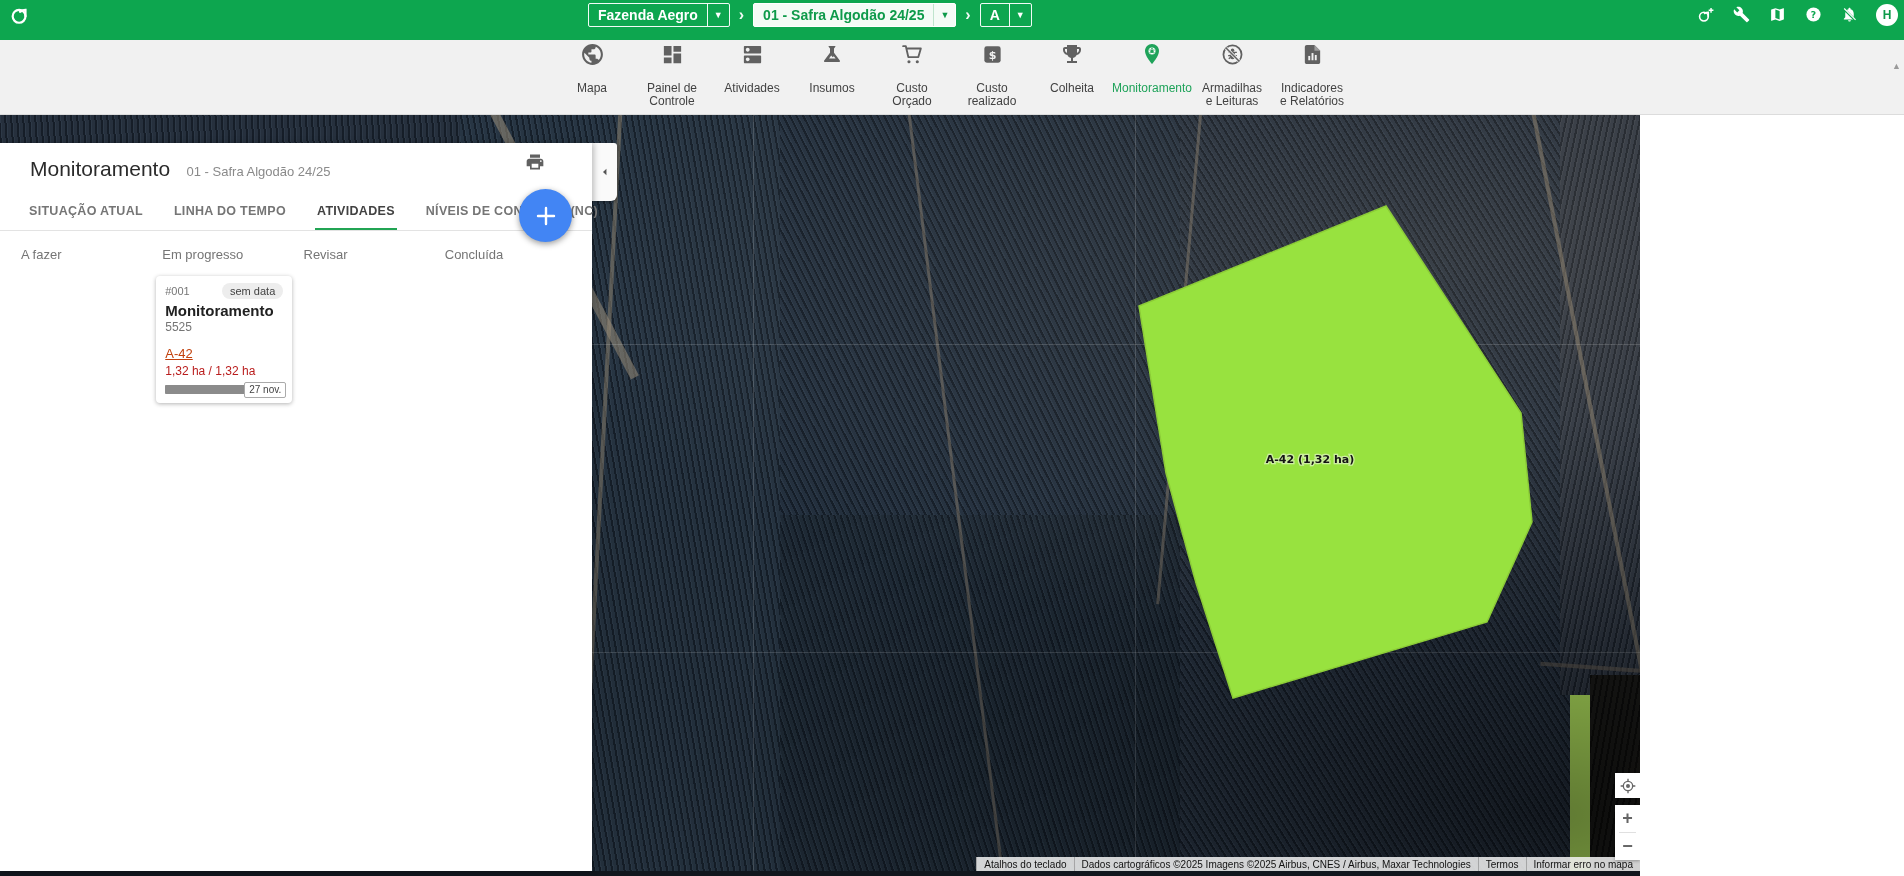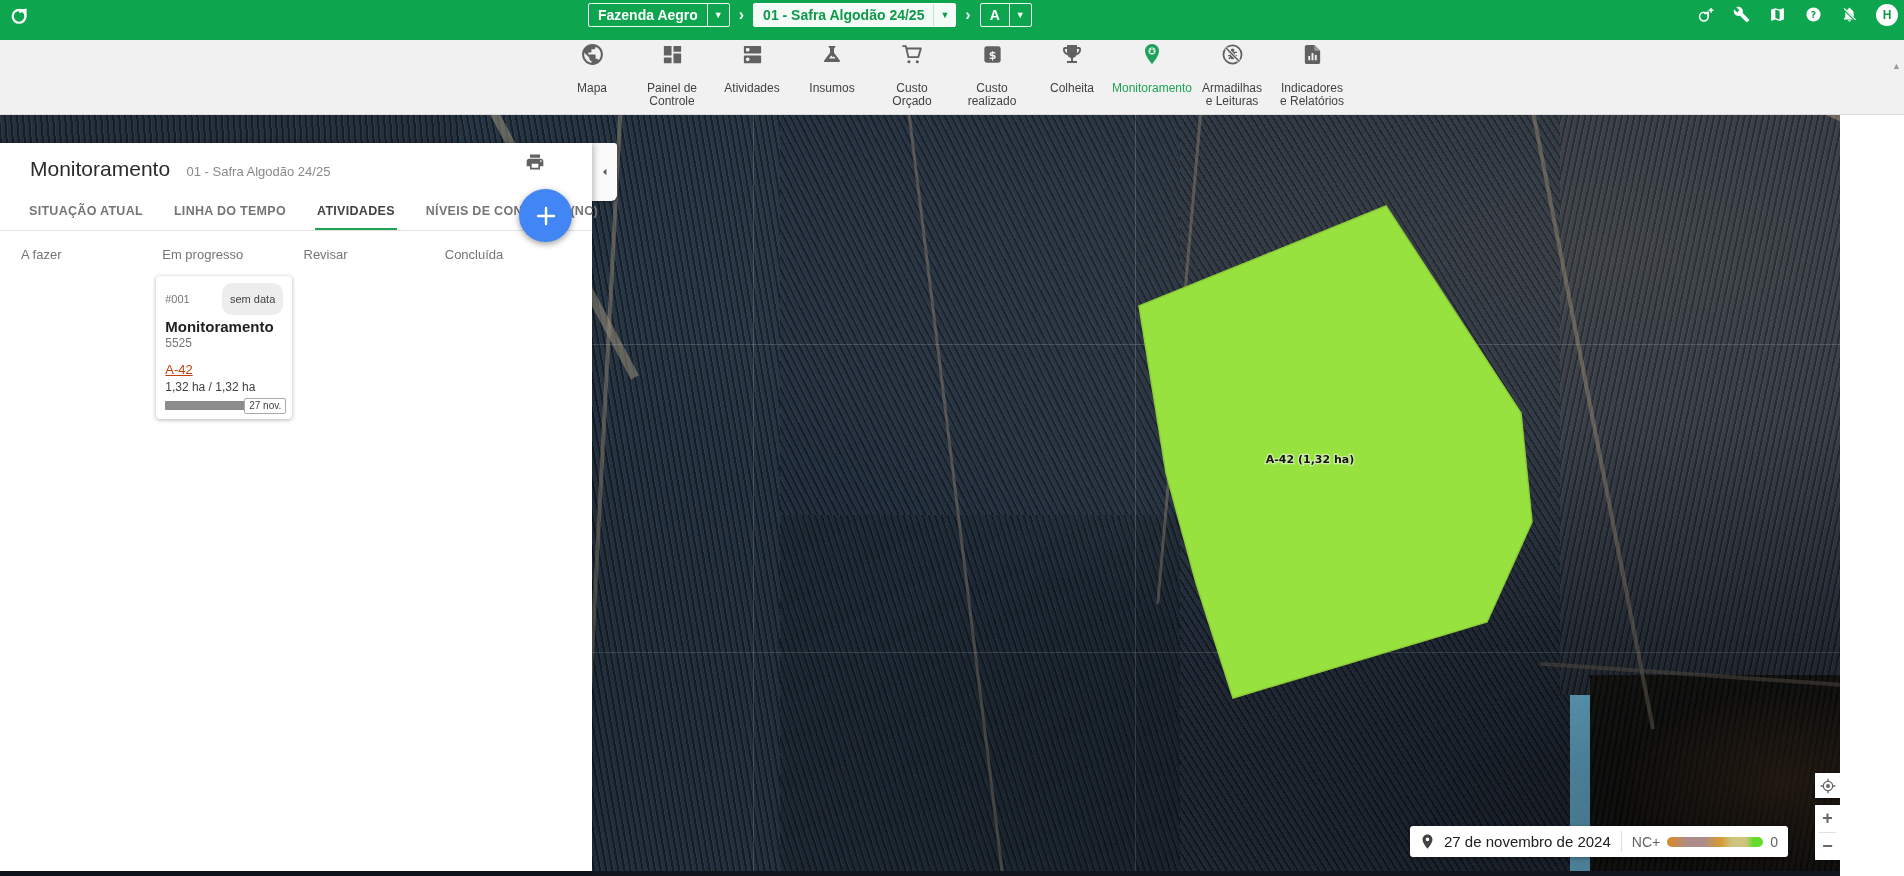--- a/index.html
+++ b/index.html
@@ -23,21 +23,21 @@
   
   .toolbar { position:absolute; left:0; top:29px; width:1904px; height:86px; background:#f1f1f1; border-bottom:1px solid #dcdcdc; display:flex; justify-content:center; z-index:55; }
   .nav-items { display:flex; gap:13px; padding-top:11px; }
   .nav-item { width:67px; display:flex; flex-direction:column; align-items:center; cursor:pointer; }
   .nav-item .nicon { height:28px; display:flex; align-items:center; justify-content:center; }
   .nav-item .nlabel { margin-top:14px; font-size:12px; line-height:13px; color:#424242; text-align:center; }
   .nav-item.active .nlabel { color:#1FA35A; }
   .scroll-up { position:absolute; right:3px; top:32px; color:#9a9a9a; font-size:9px; }
 
   
-  .map { position:absolute; left:0; top:115px; width:1840px; height:761px; background:#7dd3fc; overflow:hidden; z-index:1; }
+  .map { position:absolute; left:0; top:115px; width:1640px; height:761px; background:#bef264; overflow:hidden; z-index:1; }
   .field { position:absolute; }
   .seam { position:absolute; opacity:.55; }
   .graticule { position:absolute; background:rgba(255,255,255,.16); }
   .map-tint { position:absolute; inset:0; background:
       radial-gradient(ellipse at 88% 18%, rgba(170,148,118,.14), transparent 45%),
       radial-gradient(ellipse at 94% 92%, rgba(0,0,0,.5), transparent 40%),
       radial-gradient(ellipse at 10% 80%, rgba(0,0,0,.25), transparent 50%); }
   .poly-svg { position:absolute; inset:0; }
 
   
@@ -69,25 +69,25 @@
   .tab { font-size:12.5px; font-weight:bold; letter-spacing:.3px; color:#757575; padding:9px 2px 10px; cursor:pointer; border-bottom:2px solid transparent; white-space:nowrap; }
   .tab.active { color:#424242; border-bottom:2px solid #21A453; }
   .kanban { display:grid; grid-template-columns:repeat(4,1fr); padding:16px 6px 0 21px; }
   .kanban-col-header { font-size:13px; color:#757575; }
   .kanban-cards { grid-column:2; margin-top:14px; margin-left:-6px; }
 
   
   .card { width:136px; background:#fff; border-radius:4px; box-shadow:0 1px 4px rgba(0,0,0,.3); padding:7px 9px 9px; }
   .card-row1 { display:flex; justify-content:space-between; align-items:center;gap:20px; }
   .card-id { font-size:11px; color:#757575; }
-  .card-badge { font-size:11px; color:#424242; background:#ededed; border-radius:10px; padding:10px 8px; }
+  .card-badge { font-size:11px; color:#424242; background:#ededed; border-radius:10px; padding:2px 8px; }
   .card-title { font-size:15px; font-weight:bold; color:#212121; margin-top:3px; }
   .card-code { font-size:12px; color:#757575; margin-top:1px; }
   .card-field { font-size:13px; color:#c2410c; text-decoration:underline; margin-top:12px; cursor:pointer; }
-  .card-area { font-size:12px; color:#404040; margin-top:3px; }
+  .card-area { font-size:12px; color:#b91c1c; margin-top:3px; }
   .card-progress { position:relative; margin-top:7px; height:9px; background:#e0e0e0; border-radius:1px; }
   .card-progress .fill { position:absolute; left:0; top:0; bottom:0; width:100%; background:#8b8b8b; border-radius:1px; }
   .progress-chip { position:absolute; right:-3px; top:-3px; background:#fff; border:1px solid #aaa; border-radius:2px; font-size:10px; color:#424242; padding:0 4px; line-height:14px; }
 
   
   .fab { position:absolute; left:519px; top:189px; width:53px; height:53px; border-radius:50%; background:#4285F4; box-shadow:0 2px 6px rgba(0,0,0,.4); display:flex; align-items:center; justify-content:center; z-index:30; cursor:pointer; }
   .collapse-tab { position:absolute; left:592px; top:143px; width:25px; height:58px; background:#fafafa; border-radius:0 3px 6px 0; box-shadow:1px 1px 3px rgba(0,0,0,.3); display:flex; align-items:center; justify-content:center; z-index:19; cursor:pointer; }
 </style>
 </head>
 <body>
@@ -115,46 +115,40 @@
   <div class="graticule" style="left:1135px;top:0;width:1px;height:761px;"></div>
   <div class="graticule" style="left:0;top:229px;width:1904px;height:1px;"></div>
   <div class="graticule" style="left:0;top:537px;width:1904px;height:1px;"></div>
   <div class="map-tint"></div>
 
   <svg class="poly-svg" width="1904" height="761" viewBox="0 0 1904 761">
     <polygon points="1386,91 1521,298 1532,407 1487,507 1233,583 1196,468 1166,358 1139,191" fill="#98E23F" stroke="#8ccc37" stroke-width="1.5"></polygon>
     <text x="1310" y="348" text-anchor="middle" font-family="DejaVu Sans, sans-serif" font-size="11" font-weight="bold" fill="#141414" stroke="#cdeea0" stroke-width="2.6" paint-order="stroke">A-42 (1,32 ha)</text>
   </svg>
 
-  <div class="status-bar">
-    <span class="tb-icon">
-      <svg width="17" height="17" viewBox="0 0 24 24">
-          <path fill="#424242" d="M12 2C8.1 2 5 5.1 5 9c0 5.2 7 13 7 13s7-7.8 7-13c0-3.9-3.1-7-7-7zm0 9.5a2.5 2.5 0 110-5 2.5 2.5 0 010 5z"></path>
-        </svg>
-    </span>
-    <span class="status-date">27 de novembro de 2024</span>
-    <span class="status-div"></span>
-    <span class="nc-label">NC+</span>
-    <span class="nc-bar"></span>
-    <span class="nc-value">0</span>
-  </div>
 
   <div class="locate-btn">
     <svg width="16" height="16" viewBox="0 0 24 24">
         <circle cx="12" cy="12" r="3" fill="#666"></circle>
         <circle cx="12" cy="12" r="7" fill="none" stroke="#666" stroke-width="2"></circle>
         <path stroke="#666" stroke-width="2" d="M12 1v4M12 19v4M1 12h4M19 12h4"></path>
       </svg>
   </div>
   <div class="zoom-ctrl">
     <div class="zoom-btn">+</div>
     <div class="zoom-div"></div>
     <div class="zoom-btn">−</div>
   </div>
 
+  <div class="attrib">
+    <span>Atalhos do teclado</span>
+    <span>Dados cartográficos ©2025 Imagens ©2025 Airbus, CNES / Airbus, Maxar Technologies</span>
+    <span>Termos</span>
+    <span>Informar erro no mapa</span>
+  </div>
   <div class="bottom-strip"></div>
 </div>
 
 <div class="topbar">
   <span class="logo">
     <svg width="22" height="23" viewBox="0 0 24 24">
         <circle cx="11" cy="14" r="7" fill="none" stroke="#fff" stroke-width="2.4"></circle>
         <path d="M18 14V7c-2.5 0-4.5 1-6 2" fill="none" stroke="#fff" stroke-width="2.4" stroke-linecap="round"></path>
       </svg>
   </span>

